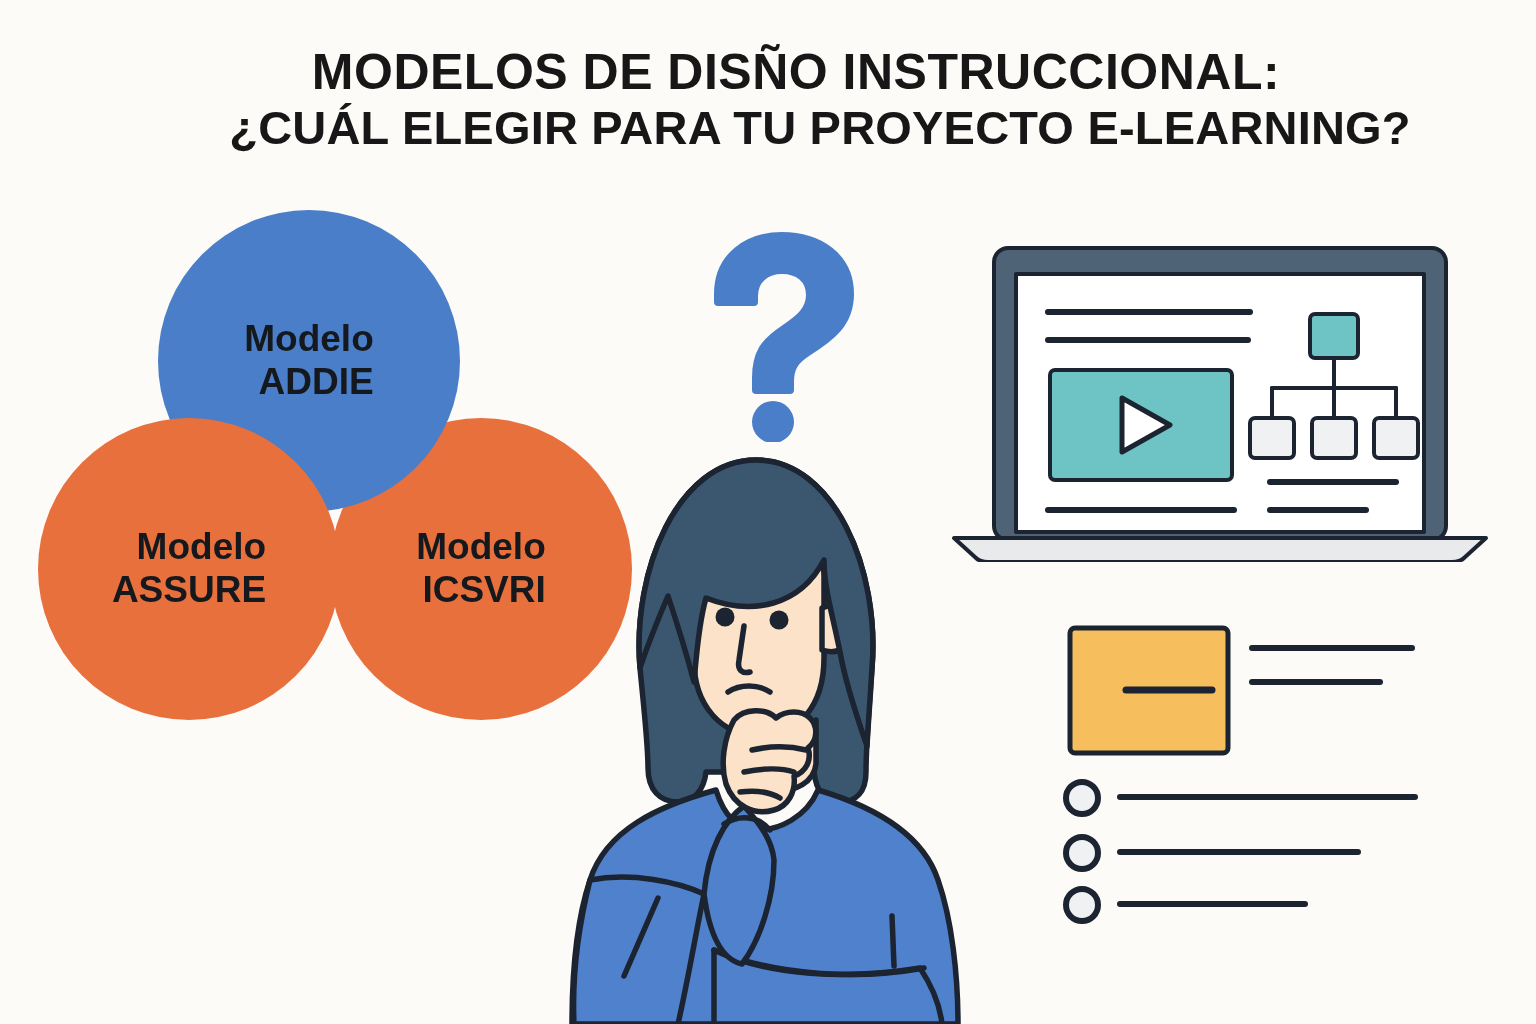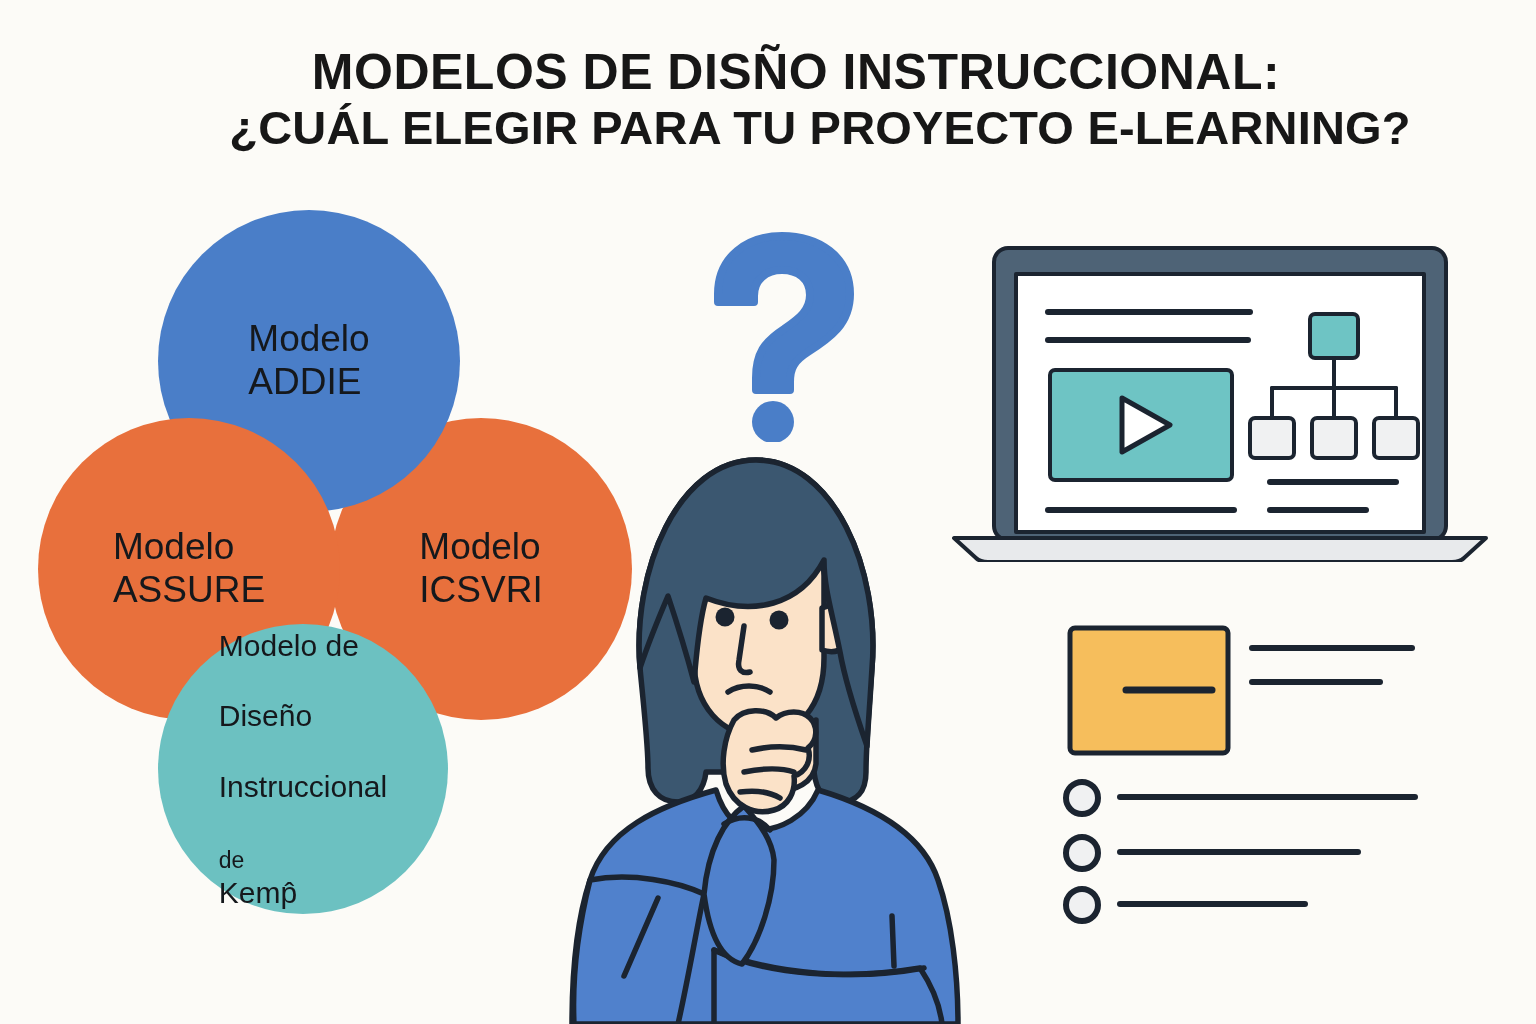--- a/index.html
+++ b/index.html
@@ -57,24 +57,24 @@
     top: 196px;
     width: 560px;
     height: 740px;
   }
   .circle {
     position: absolute;
     border-radius: 50%;
     display: flex;
     align-items: center;
     justify-content: center;
-    text-align: left;
+    text-align: right;
     color: #15181C;
     font-family: "Liberation Sans", sans-serif;
-    font-weight: normal;
+    font-weight: bold;
   }
   .c-addie {
     left: 128px;
     top: 14px;
     width: 302px;
     height: 302px;
     background: #4A7EC8;
     z-index: 2;
     font-size: 37px;
     line-height: 1.16;
@@ -177,31 +177,20 @@
     <div class="circle c-icsvri">
       <span class="label">Modelo
 ICSVRI</span>
     </div>
 
     <div class="circle c-assure">
       <span class="label">Modelo
 ASSURE</span>
     </div>
 
-    <div class="circle c-kemp">
-      <span class="label">
-        <span>Modelo de</span><br>
-        <span>Diseño</span><br>
-        <span>Instruccional</span>
-        <span class="kemp-line4">
-          <span class="kemp-small">de</span>
-          <span>Kemp̂</span>
-        </span>
-      </span>
-    </div>
   </div>
 
   <svg class="qmark" viewBox="0 0 190 210">
     <path d="M 28 62
              C 28 24, 58 4, 92 4
              C 128 4, 160 24, 160 62
              C 160 92, 140 106, 118 120
              C 104 129, 100 136, 100 150
              L 100 158
              L 66 158

